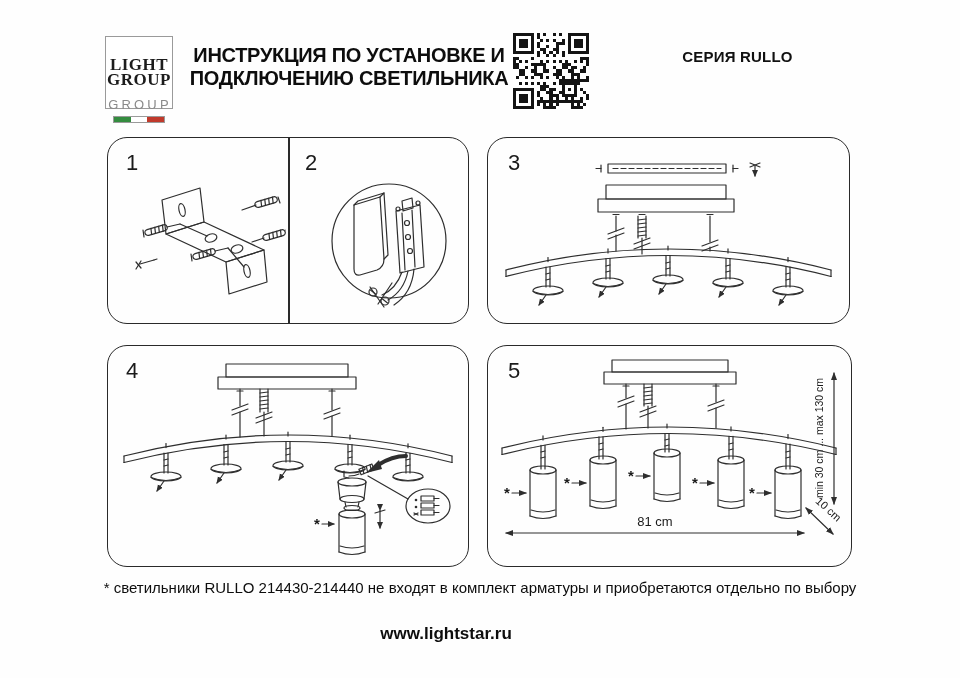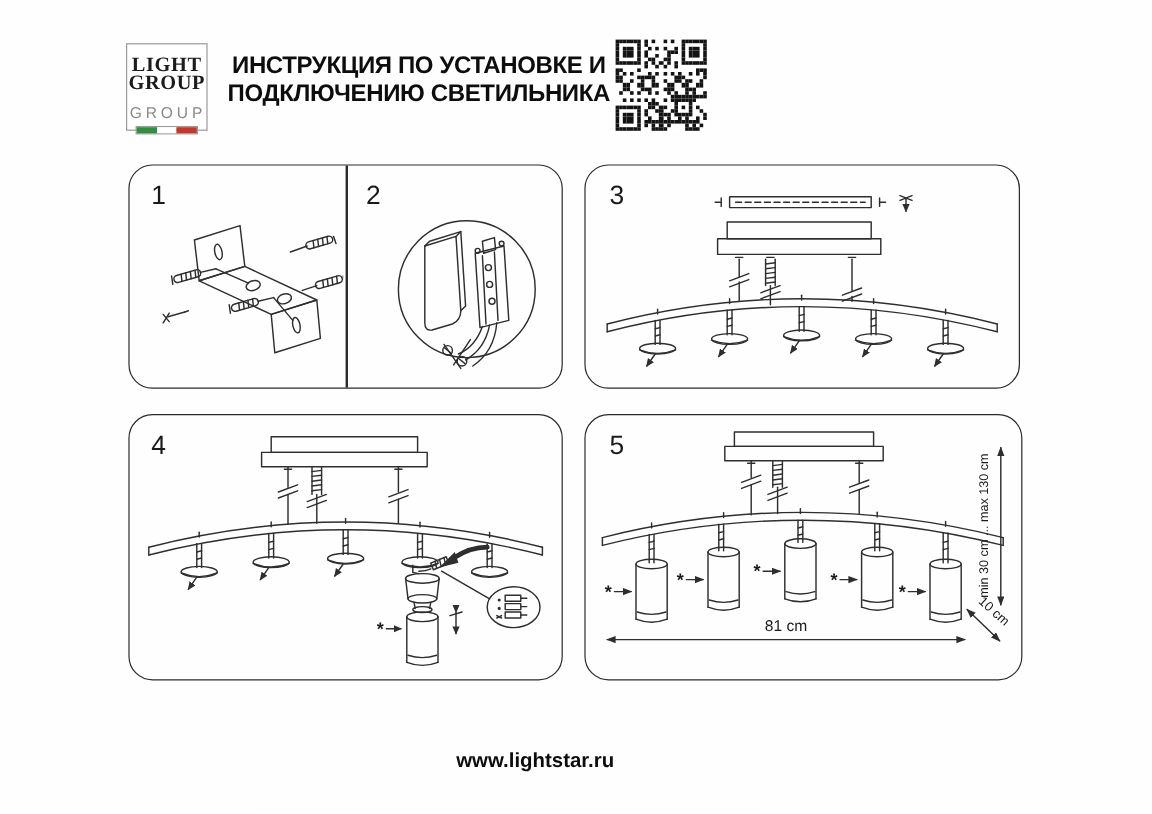--- a/index.html
+++ b/index.html
@@ -4,21 +4,21 @@
 <style>
   html,body{margin:0;padding:0;background:#fff;}
   .page{position:relative;width:960px;height:678px;background:#fefefe;
         font-family:"Liberation Sans",sans-serif;color:#111;overflow:hidden;}
 
   
   .logo{position:absolute;left:105px;top:36px;width:66px;height:71px;
         border:1px solid #9a9a9a;background:#fff;text-align:center;}
   .logo .l1,.logo .l2{font-family:"Liberation Serif",serif;font-weight:bold;
         font-size:17px;line-height:15px;letter-spacing:.5px;color:#1c1c1c;}
-  .logo .l1{margin-top:9px;}
+  .logo .l1{margin-top:20px;}
   .logo .l3{font-size:13px;letter-spacing:3.2px;color:#8a8a8a;margin-top:10px;margin-left:2px;}
   .flag{display:flex;width:50px;height:5px;margin:4px auto 0;border:1px solid #9a9a9a;}
   .flag i{flex:1;}
 
   .title{position:absolute;left:184px;top:44px;width:330px;
          font-weight:bold;font-size:20px;line-height:23px;letter-spacing:-.3px;color:#0d0d0d;text-align:center;}
 
   .qr{position:absolute;left:513px;top:33px;width:76px;height:76px;
       display:grid;grid-template-columns:repeat(25,1fr);grid-template-rows:repeat(25,1fr);
       background:#fff;}
@@ -695,20 +695,21 @@
       <i></i>
       <b></b>
       <b></b>
       <b></b>
       <b></b>
       <i></i>
       <i></i>
     </div>
 
   <div class="artblock">
+    <div class="series">СЕРИЯ RULLO</div>
   </div>
 
   <div class="box box12">
     <div class="divider"></div>
     <div class="num n1">1</div>
     <div class="num n2">2</div>
 
     <svg style="left:2px;top:40px" width="176" height="132" viewBox="0 0 176 132">
       <defs>
         <g id="dowel">
@@ -1137,14 +1138,15 @@
         <line x1="346" y1="27" x2="346" y2="158" marker-start="url(#m5)" marker-end="url(#m5e)"></line>
         <text class="dimtxt-v" transform="rotate(-90 335 92)" x="335" y="92" text-anchor="middle">min 30 cm ... max 130 cm</text>
       </g>
       <g>
         <line x1="318" y1="162" x2="345" y2="188" marker-start="url(#m5)" marker-end="url(#m5e)"></line>
         <text class="dimtxt-d" transform="rotate(42 338 166)" x="338" y="166" text-anchor="middle">10 cm</text>
       </g>
     </svg>
   </div>
 
+  <div class="footnote">* светильники RULLO 214430-214440 не входят в комплект арматуры и приобретаются отдельно по выбору</div>
   <div class="siteurl">www.lightstar.ru</div>
 </div>
 
 </body></html>

